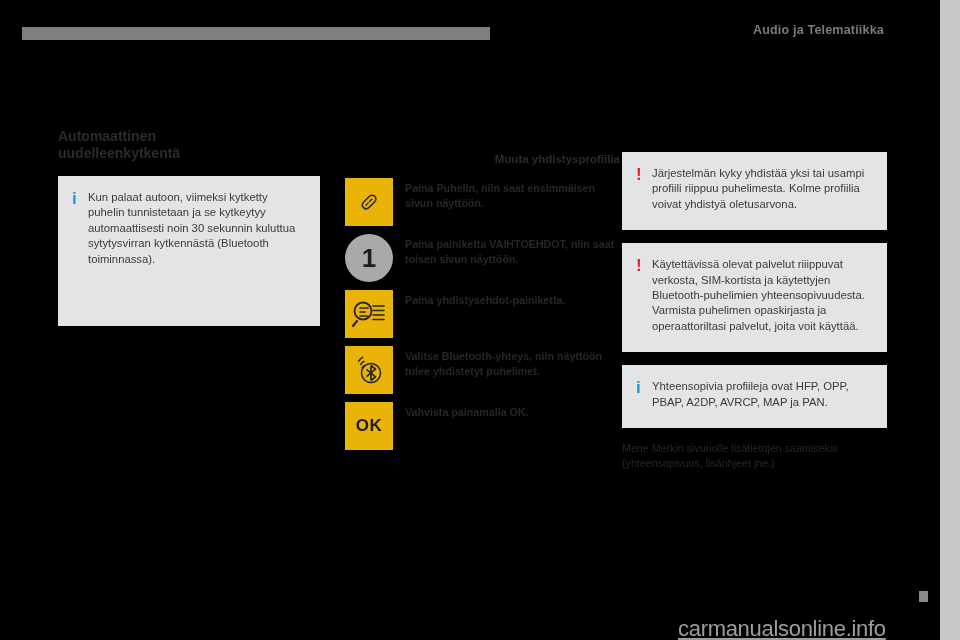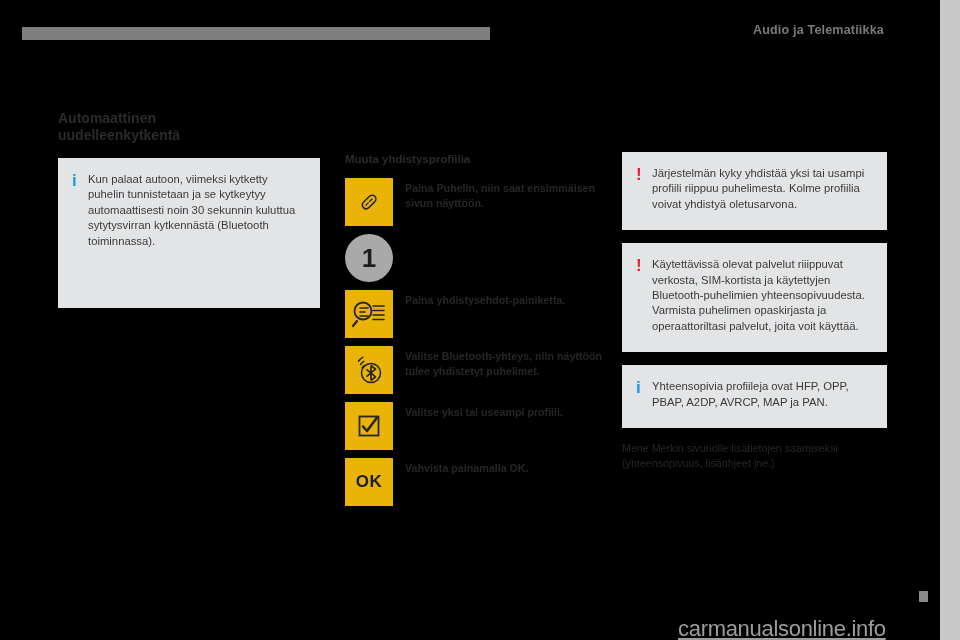--- a/index.html
+++ b/index.html
@@ -48,21 +48,21 @@
     font-weight: bold;
     color: #7a7a7a;
     letter-spacing: 0.2px;
     white-space: nowrap;
   }
 
   
   .col { position: absolute; }
 
   
-  #col-left { left: 58px; top: 110px; width: 262px; }
+  #col-left { left: 58px; top: 128px; width: 262px; }
   #section-title {
     font-size: 14px;
     font-weight: bold;
     color: #2b2b2b;
     line-height: 17px;
     margin: 0 0 14px 0;
     white-space: pre-line;
   }
 
   
@@ -93,20 +93,21 @@
   #callout-left { width: 262px; min-height: 150px; }
 
   
   #col-mid { left: 345px; top: 152px; width: 275px; }
   #mid-heading {
     font-size: 11.5px;
     font-weight: bold;
     color: #2b2b2b;
     margin: 0 0 12px 0;
     line-height: 14px;
+    text-align: right;
   }
   .step {
     display: flex;
     align-items: flex-start;
     margin-bottom: 8px;
     min-height: 48px;
   }
   .step-icon {
     flex: 0 0 auto;
     width: 48px;
@@ -217,20 +218,21 @@
           <path d="M13.3 12.8l3.1-3.1" fill="none" stroke="#262626" stroke-width="1.3"></path>
         </svg>
       </div>
       <div class="step-text">Paina Puhelin, niin saat ensimmäisen sivun näyttöön.</div>
     </div>
 
     <div class="step">
       <div class="step-icon circle-badge">
         <div class="badge-circle">1</div>
       </div>
+      <div class="step-text">Paina painiketta VAIHTOEHDOT, niin saat toisen sivun näyttöön.</div>
     </div>
 
     <div class="step">
       <div class="step-icon">
         <svg width="36" height="32" viewBox="0 0 36 32">
           <circle cx="12" cy="13" r="8.5" fill="none" stroke="#262626" stroke-width="1.8"></circle>
           <path d="M6 23l-4 5" fill="none" stroke="#262626" stroke-width="2.2" stroke-linecap="round"></path>
           <path d="M9 10h8 M9 14h5 M9 18h8" fill="none" stroke="#262626" stroke-width="1.6" stroke-linecap="round"></path>
           <path d="M22 8h11 M22 12.5h11 M22 17h11 M22 21.5h11" fill="none" stroke="#262626" stroke-width="1.6" stroke-linecap="round"></path>
         </svg>
@@ -244,29 +246,20 @@
           <circle cx="19" cy="19" r="9.5" fill="none" stroke="#262626" stroke-width="1.6"></circle>
           <path d="M19 11.5v15 M19 11.5l4.5 3.7-9 7.4 M19 26.5l4.5-3.7-9-7.4" fill="none" stroke="#262626" stroke-width="1.7" stroke-linejoin="round"></path>
           <path d="M8.5 10.5a13 13 0 0 1 3.4-3.2" fill="none" stroke="#262626" stroke-width="1.5" stroke-linecap="round"></path>
           <path d="M6.5 7.2a17 17 0 0 1 4.3-4" fill="none" stroke="#262626" stroke-width="1.5" stroke-linecap="round"></path>
           <path d="M10.2 13.8a9 9 0 0 1 2.4-2.3" fill="none" stroke="#262626" stroke-width="1.5" stroke-linecap="round"></path>
         </svg>
       </div>
       <div class="step-text">Valitse Bluetooth-yhteys, niin näyttöön tulee yhdistetyt puhelimet.</div>
     </div>
 
-    <div class="step">
-      <div class="step-icon">
-        <svg width="24" height="24" viewBox="0 0 24 24">
-          <rect x="2.5" y="2.5" width="19" height="19" fill="none" stroke="#262626" stroke-width="1.8"></rect>
-          <path d="M6 12.5l4 4.5L20 3.5" fill="none" stroke="#262626" stroke-width="2.6" stroke-linecap="round" stroke-linejoin="round"></path>
-        </svg>
-      </div>
-      <div class="step-text">Valitse yksi tai useampi profiili.</div>
-    </div>
 
     <div class="step">
       <div class="step-icon">
         <span class="ok-label">OK</span>
       </div>
       <div class="step-text">Vahvista painamalla OK.</div>
     </div>
   </div>
 
   <div class="col" id="col-right">

